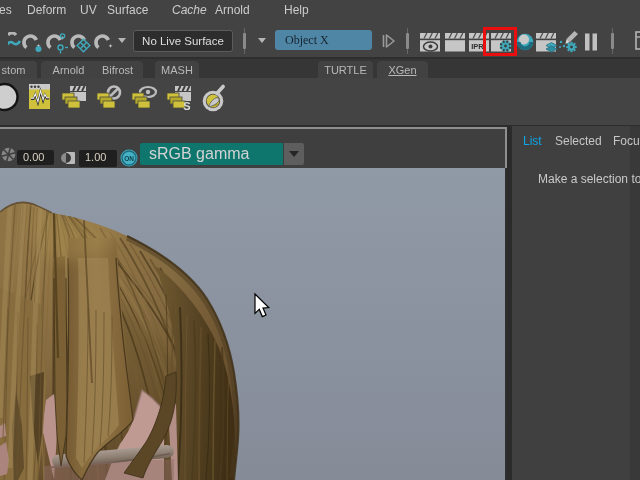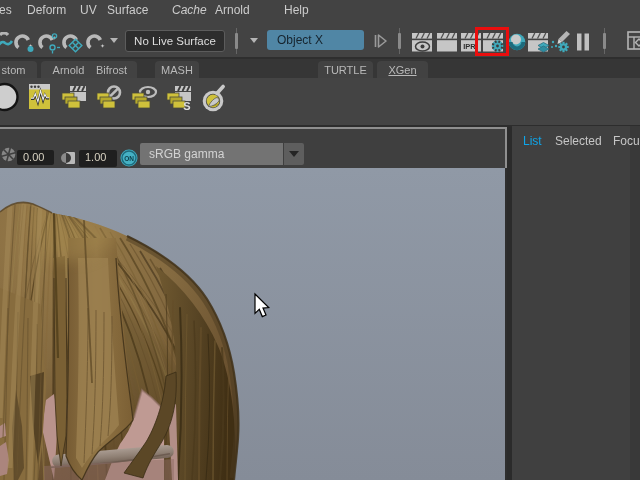--- a/index.html
+++ b/index.html
@@ -1,20 +1,20 @@
 <!DOCTYPE html>
 <html><head>
 <meta charset="utf-8">
 <style>
   html,body{margin:0;padding:0;}
   body{width:640px;height:480px;overflow:hidden;font-family:"Liberation Sans",sans-serif;background:#434343;position:relative;}
   .abs{position:absolute;}
   #menubar{left:0;top:0;width:640px;height:22px;}
   .mitem{position:absolute;top:3px;font-size:12px;color:#cccccc;}
-  #toolbar{left:0;top:22px;width:583px;height:35px;padding-left:44px;}
+  #toolbar{left:8px;top:22px;width:583px;height:35px;padding-left:44px;}
   .tfield{position:absolute;background:#2d2d2d;border:1px solid #5c5c5c;border-radius:3px;}
   #tabrow{left:0;top:57px;width:640px;height:21px;background:#363636;border-top:2px solid #2e2e2e;box-sizing:border-box;}
   .tab{position:absolute;top:2px;height:17px;background:#424242;border-radius:4px 4px 0 0;color:#b9b9b9;font-size:11px;text-align:center;line-height:18px;}
   #shelf{left:0;top:78px;width:640px;height:47px;background:#444444;}
   #sep1{left:0;top:125px;width:640px;height:2px;background:#2d2d2d;}
   #lptop{left:0;top:127px;width:507px;height:2px;background:#8f8f8f;}
   #rborder{left:505px;top:127px;width:2px;height:41px;background:#8f8f8f;}
   #splitter{left:507px;top:127px;width:5px;height:353px;background:#2b2b2b;} #splitter2{left:505px;top:168px;width:2px;height:312px;background:#2e2e2e;}
   #rpanel{left:512px;top:126px;width:128px;height:354px;background:#404040;}
   #rvtool{left:0;top:129px;width:505px;height:39px;background:#3f3f3f;}
@@ -62,21 +62,21 @@
       <rect x="71" y="9" width="9" height="9"></rect>
       <line x1="75.5" y1="9" x2="75.5" y2="18"></line>
         <line x1="71" y1="13.5" x2="80" y2="13.5"></line>
     </g>
   </svg>
   <div class="dtri" style="left:110px;top:16px;"></div>
   <div class="tfield" style="left:125px;top:8px;width:98px;height:20px;color:#dedede;font-size:11.5px;text-align:center;line-height:20px;">No Live Surface</div>
   <div class="divider" style="left:236px;top:6px;height:26px;"></div>
   <div class="divknob" style="left:235px;top:11px;height:16px;"></div>
   <div class="dtri" style="left:250px;top:16px;"></div>
-  <div class="abs" style="left:267px;top:8px;width:97px;height:20px;background:#5086a5;border-radius:3px;color:#16242e;font-size:12px;line-height:20px;padding-left:10px;box-sizing:border-box;">Object X</div>
+  <div class="abs" style="left:267px;top:8px;width:97px;height:20px;background:#5086a5;border-radius:3px;color:#16242e;font-size:12px;line-height:20px;padding-left:10px;box-sizing:border-box;font-family:Liberation Serif, serif;">Object X</div>
   <svg class="abs" style="left:374px;top:11px" width="14" height="16" viewBox="0 0 14 16">
       <line x1="1.5" y1="2" x2="1.5" y2="14" stroke="#9a9a9a" stroke-width="1.6"></line>
       <path d="M4.5,2 L12,8 L4.5,14 Z" fill="none" stroke="#9a9a9a" stroke-width="1.6" stroke-linejoin="round"></path>
     </svg>
   <div class="divider" style="left:399px;top:6px;height:26px;"></div>
   <div class="divknob" style="left:398px;top:11px;height:16px;"></div>
 
   <svg class="abs" style="left:411px;top:8px" width="180" height="24" viewBox="0 0 180 24">
     <defs>
       <g id="clap">
@@ -149,21 +149,21 @@
     <rect x="1" y="1" width="18" height="17" fill="none" stroke="#b5b5b5" stroke-width="1.6"></rect>
     <line x1="1" y1="6" x2="19" y2="6" stroke="#b5b5b5" stroke-width="1.4"></line>
     <line x1="7" y1="6" x2="7" y2="18" stroke="#b5b5b5" stroke-width="1.4"></line>
     <rect x="9.5" y="9" width="5" height="5" transform="rotate(45 12 11.5)" fill="none" stroke="#b5b5b5" stroke-width="1.4"></rect>
   </svg>
 </div>
 
 <div id="tabrow" class="abs">
   <div class="tab" style="left:-10px;width:47px;">stom</div>
   <div class="tab" style="left:41px;width:55px;">Arnold</div>
-  <div class="tab" style="left:86px;width:51px;">Bifrost</div>
+  <div class="tab" style="left:92px;width:51px;">Bifrost</div>
   <div class="tab" style="left:155px;width:44px;">MASH</div>
   <div class="tab" style="left:318px;width:55px;">TURTLE</div>
   <div class="tab" style="left:377px;width:51px;text-decoration:underline;">XGen</div>
 </div>
 
 <div id="shelf" class="abs">
   <svg class="abs" style="left:0;top:4px" width="240" height="32" viewBox="0 0 240 32">
     <circle cx="4.5" cy="15" r="13" fill="#cecece" stroke="#141414" stroke-width="2.4"></circle>
 
     <g transform="translate(29,2)">
@@ -229,20 +229,21 @@
     </g>
   </svg>
 </div>
 
 <div id="sep1" class="abs"></div>
 <div id="rpanel" class="abs">
   <div class="abs" style="left:118px;top:0;width:10px;height:354px;background:#393939;"></div>
   <div class="abs" style="left:11px;top:8px;font-size:12px;color:#0ea5e9;">List</div>
   <div class="abs" style="left:43px;top:8px;font-size:12px;color:#c6c6c6;">Selected</div>
   <div class="abs" style="left:101px;top:8px;font-size:12px;color:#c6c6c6;">Focus</div>
+  <div class="abs" style="left:26px;top:46px;font-size:12px;color:#c9c9c9;white-space:nowrap;">Make a selection to</div>
 </div>
 <div id="rvtool" class="abs">
 
   <svg class="abs" style="left:1px;top:18px" width="15" height="15" viewBox="0 0 15 15">
     <circle cx="7.5" cy="7.5" r="6.8" fill="#868686"></circle>
     <g stroke="#3f3f3f" stroke-width="1.6">
       <line x1="7.5" y1="7.5" x2="7.5" y2="0.5" transform="rotate(15 7.5 7.5)"></line>
       <line x1="7.5" y1="7.5" x2="7.5" y2="0.5" transform="rotate(75 7.5 7.5)"></line>
       <line x1="7.5" y1="7.5" x2="7.5" y2="0.5" transform="rotate(135 7.5 7.5)"></line>
       <line x1="7.5" y1="7.5" x2="7.5" y2="0.5" transform="rotate(195 7.5 7.5)"></line>
@@ -257,21 +258,21 @@
     <circle cx="8" cy="7" r="5" fill="#3a3a3a"></circle>
     <path d="M8,2 A5,5 0 0 0 8,12 Z" fill="#8a8a8a"></path>
   </svg>
   <div class="nfield" style="left:79px;top:21px;width:38px;height:17px;">1.00</div>
 
   <svg class="abs" style="left:120px;top:20px" width="18" height="18" viewBox="0 0 18 18">
     <circle cx="9" cy="9" r="8.5" fill="#45b1c4"></circle>
     <circle cx="9" cy="9" r="7" fill="none" stroke="#1d6b7d" stroke-width="1.4"></circle>
     <text x="9" y="12" font-size="6.5" font-weight="bold" fill="#0d3e4a" text-anchor="middle" font-family="Liberation Sans">ON</text>
   </svg>
-  <div class="abs" style="left:140px;top:14px;width:143px;height:22px;background:#737373;border-radius:2px 0 0 2px;color:#d3d3d3;font-size:12px;line-height:22px;padding-left:9px;box-sizing:border-box;">sRGB gamma</div>
+  <div class="abs" style="left:140px;top:14px;width:143px;height:22px;background:#0f766e;border-radius:2px 0 0 2px;color:#d3d3d3;font-size:16px;line-height:22px;padding-left:9px;box-sizing:border-box;">sRGB gamma</div>
   <div class="abs" style="left:284px;top:14px;width:20px;height:22px;background:#5e5e5e;border-radius:0 2px 2px 0;">
     <div class="dtri" style="left:4.5px;top:8px;border-left-width:5.5px;border-right-width:5.5px;border-top-width:6px;border-top-color:#252525;"></div>
   </div>
 </div>
 <div id="lptop" class="abs"></div>
 <div id="rborder" class="abs"></div>
 <div id="splitter" class="abs"></div>
 <div id="splitter2" class="abs"></div>
 
 <svg id="scene" class="abs" width="505" height="312" viewBox="0 0 505 312">

